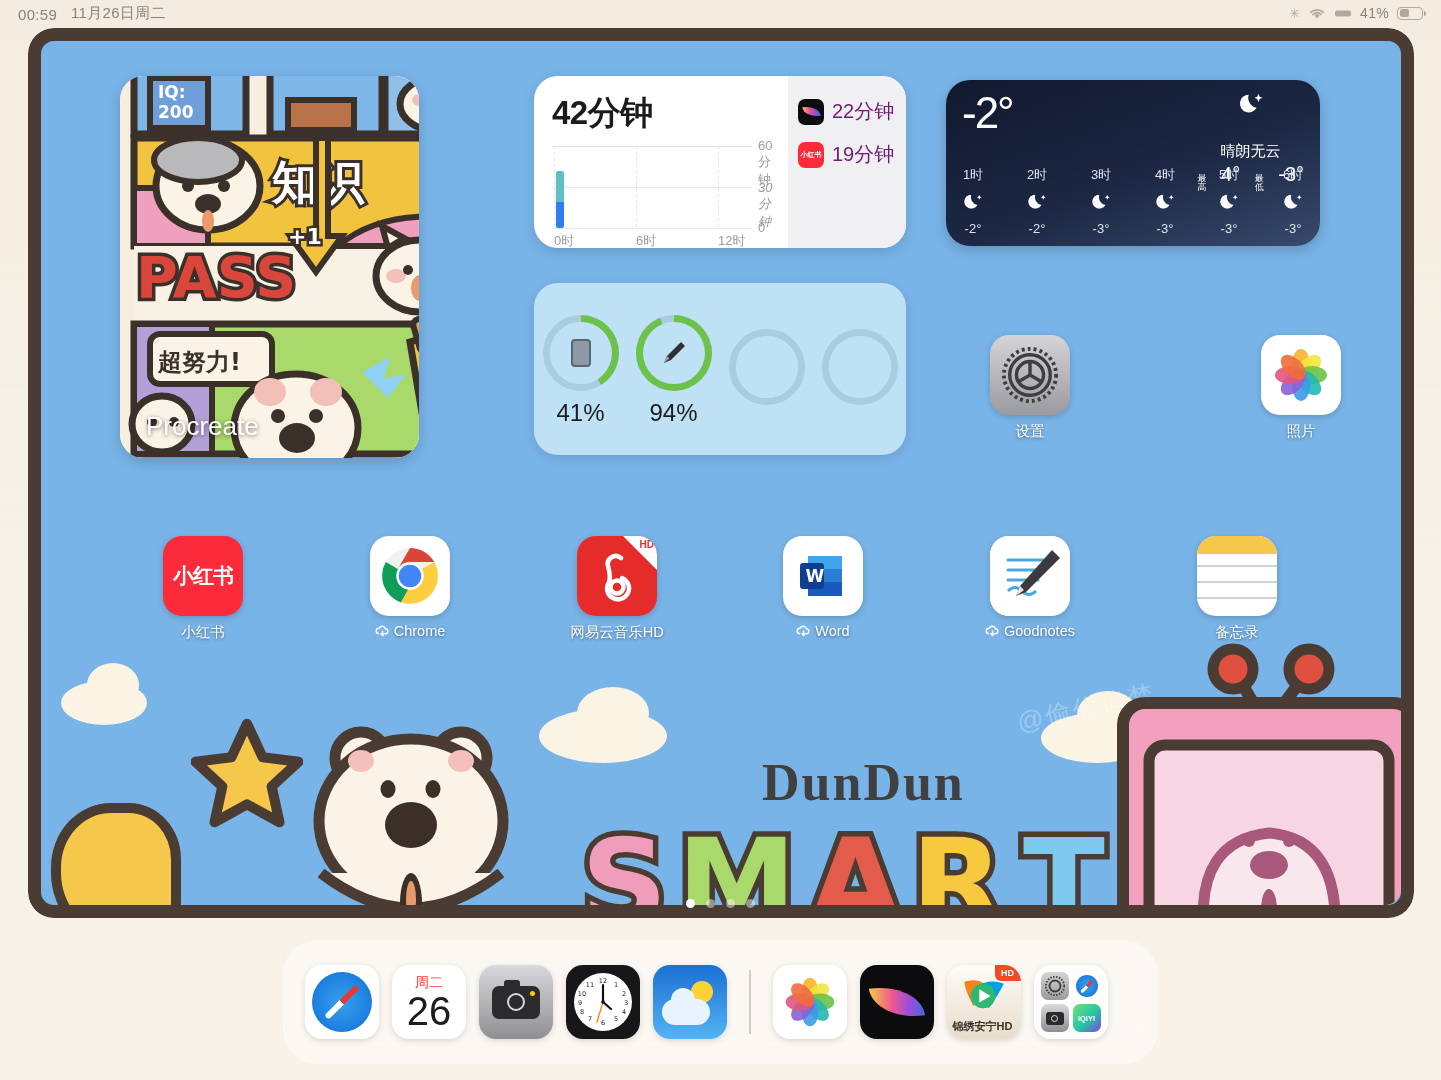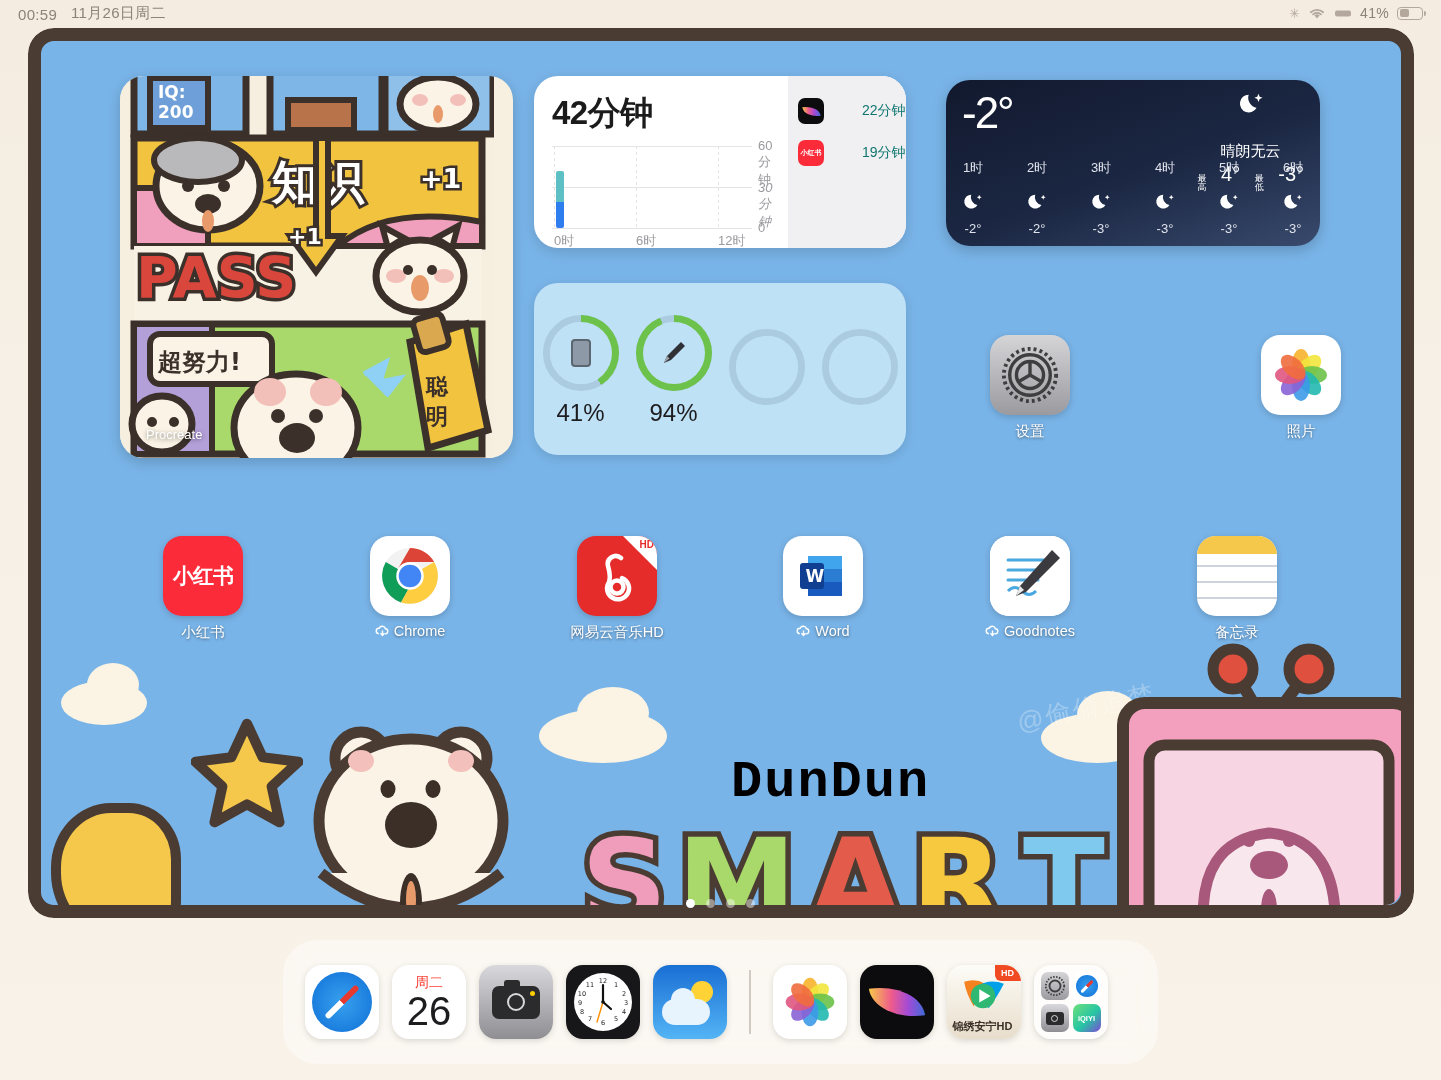--- a/index.html
+++ b/index.html
@@ -33,67 +33,67 @@
   .wall-border{ position:absolute; inset:0; border-radius:26px;
     border:13px solid #4a3c33; background:#79b4e8; }
   .wall-sky{ position:absolute; inset:13px; border-radius:16px; background:#79b4e8; overflow:hidden;}
 
   
   .cloud{ position:absolute; background:#fbf3e3; border-radius:50%;}
   .star{ position:absolute; }
 
   .smart-letter{ position:absolute; font-family:"DejaVu Sans", sans-serif; font-weight:bold;
     -webkit-text-stroke: 11px #4a3c33; paint-order: stroke fill; font-size:120px; }
-  .dundun-text{ position:absolute; font-family:Liberation Mono, monospace; font-weight:bold;
-    font-size:52px; color:#000000; letter-spacing:2px; }
+  .dundun-text{ position:absolute; font-family:Liberation Serif, serif; font-weight:bold;
+    font-size:52px; color:#404040; letter-spacing:2px;margin-left:31px; }
   .watermark{ position:absolute; font-size:26px; color:rgba(255,255,255,.28);
     transform:rotate(-12deg); letter-spacing:2px;}
 
   
   .widget{ position:absolute; border-radius:24px; overflow:hidden; }
 
   
-  #w-procreate{ left:120px; top:76px; width:393px; height:382px;
+  #w-procreate{ left:120px; top:76px; width:299px; height:382px;
     background:#f7efe0; box-shadow:0 4px 14px rgba(0,0,0,.18);}
   #w-procreate .art{ position:absolute; inset:0; overflow:hidden;}
-  #w-procreate .label{ position:absolute; left:26px; bottom:16px; color:#fff; font-size:13px;
+  #w-procreate .label{ position:absolute; left:26px; bottom:16px; color:#fff; font-size:26px;
     text-shadow:0 1px 4px rgba(0,0,0,.55); }
 
   
   #w-screentime{ left:534px; top:76px; width:372px; height:172px; background:#fff;
     box-shadow:0 4px 14px rgba(0,0,0,.14); display:flex;}
   .st-left{ flex:1 1 auto; padding:15px 0 0 18px; position:relative;}
   .st-title{ font-size:33px; font-weight:bold; color:#1b1b1b; letter-spacing:-.5px;}
   .st-chart{ position:relative; margin-top:10px; width:200px; height:82px;}
   .st-gl{ position:absolute; left:0; right:0; height:1px; background:#e4e4e6;}
   .st-vl{ position:absolute; top:0; bottom:0; width:1px;
     background:repeating-linear-gradient(to bottom,#e4e4e6 0 3px,transparent 3px 6px);}
   .st-bar{ position:absolute; bottom:0; width:8px; border-radius:2px; overflow:hidden;
     display:flex; flex-direction:column;}
   .st-ylab{ position:absolute; font-size:13px; color:#9a9a9f; left:206px;}
   .st-xlab{ position:absolute; font-size:13px; color:#9a9a9f; top:86px;}
   .st-right{ width:118px; background:#f0f0f3; padding:22px 0 0 10px;}
   .st-row{ display:flex; align-items:center; gap:8px; margin-bottom:16px;}
   .st-appicon{ width:26px;height:26px;border-radius:7px; flex:none;}
-  .st-mins{ font-size:14px; color:#0f766e;margin-left:30px;}
+  .st-mins{ font-size:20px; color:#701a75;}
 
   
   #w-weather{ left:946px; top:80px; width:374px; height:166px;
     background:linear-gradient(160deg,#12192e 0%,#1b2743 55%,#394a6d 100%);
     color:#fff; box-shadow:0 4px 14px rgba(0,0,0,.2); padding:12px 16px;}
   .wx-city{ font-size:17px; display:flex; align-items:center; gap:4px;}
   .wx-temp{ font-size:44px; font-weight:200; letter-spacing:-2px; margin-top:-4px;}
   .wx-right{ position:absolute; right:16px; top:10px; text-align:center;}
   .wx-cond{ font-size:15px; margin-top:20px;}
   .wx-hl{ font-size:20px; margin-top:2px; display:flex; gap:14px; justify-content:flex-end; align-items:baseline;}
   .wx-hl small{ font-size:9px; line-height:9px; display:inline-block; width:10px;}
   .wx-hours{ position:absolute; left:16px; right:16px; bottom:10px;
     display:flex; justify-content:space-between;}
   .wx-hour{ text-align:center; font-size:13px; color:#dfe3ec;}
-  .wx-hour .t{ margin-bottom:14px;}
+  .wx-hour .t{ margin-bottom:7px;}
   .wx-hour .v{ margin-top:5px; font-size:13px;}
 
   
   #w-battery{ left:534px; top:283px; width:372px; height:172px; background:#bfe1f5;
     box-shadow:0 3px 12px rgba(0,0,0,.12);
     display:flex; align-items:center; justify-content:space-around; padding-top:4px;}
   .batt-cell{ width:76px; text-align:center; position:relative;}
   .ring{ width:76px;height:76px; border-radius:50%; position:relative; margin:0 auto;}
   .ring .track{ position:absolute; inset:0; border-radius:50%; border:7px solid #aacbe0;}
   .ring .fill{ position:absolute; inset:0; border-radius:50%;}

